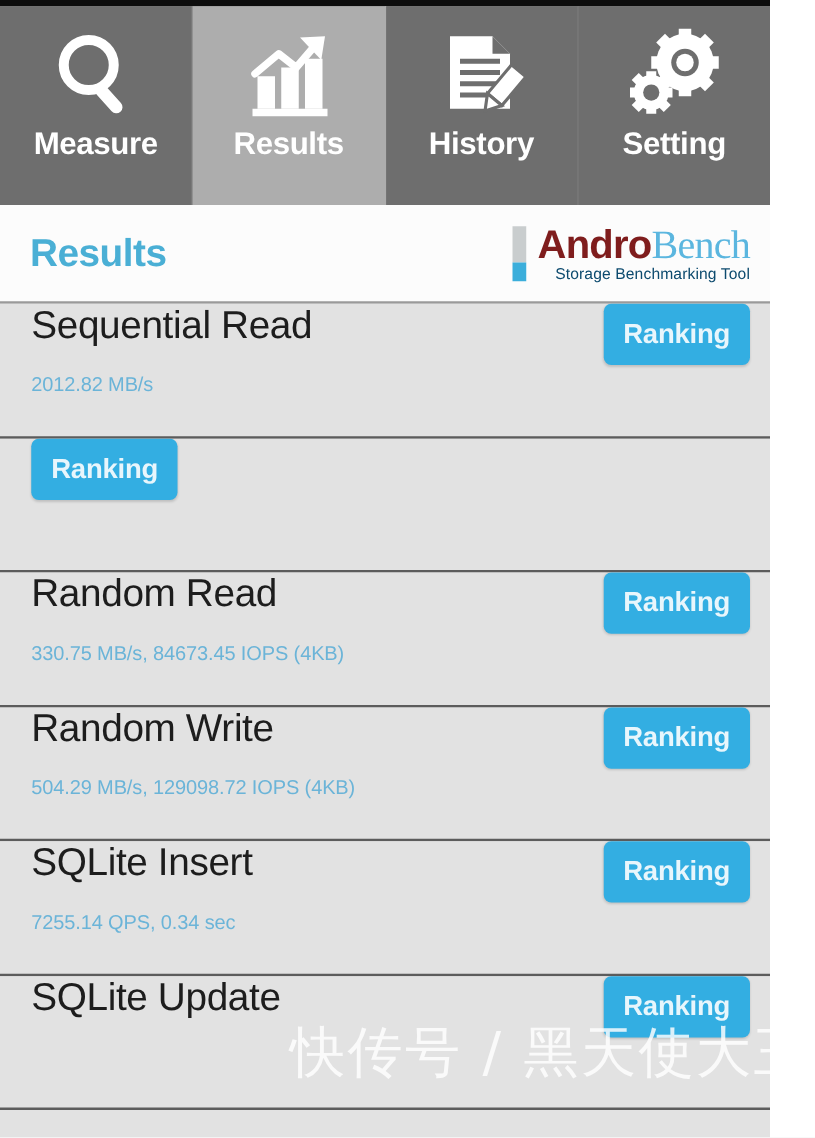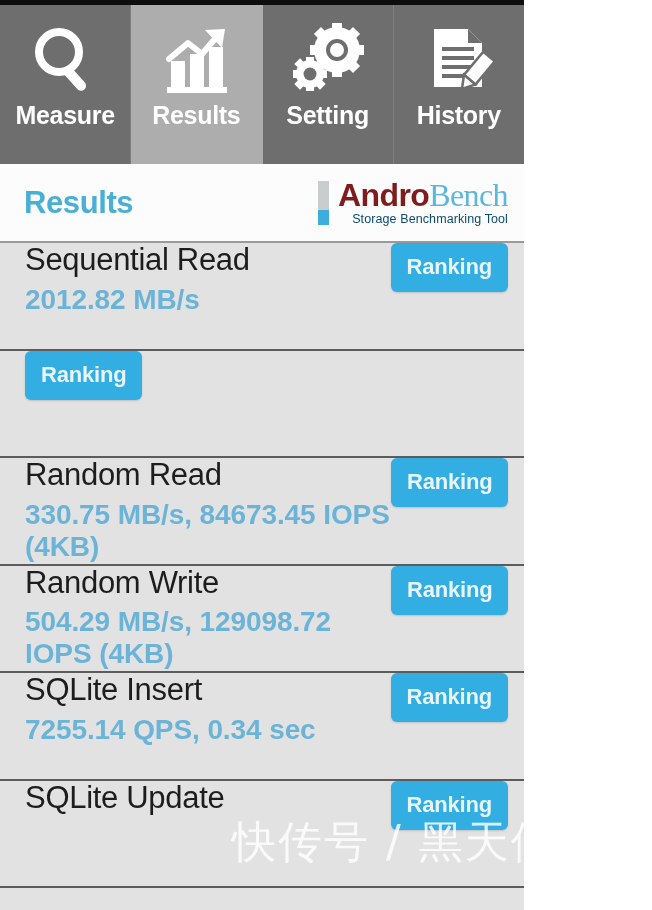--- a/index.html
+++ b/index.html
@@ -2,21 +2,21 @@
 <html><head>
 <meta charset="utf-8">
 <style>
   * { box-sizing: border-box; margin: 0; padding: 0; }
   html, body {
     width: 652px; height: 910px;
     background: #ffffff;
     font-family: "Liberation Sans", sans-serif;
     overflow: hidden;
   }
-  .screen { position: relative; width: 524px; height: 910px; background:#E2E2E2; }
+  .screen { position: relative; width: 616px; height: 910px; background:#E2E2E2; }
 
   
   .top-strip { height: 5px; background:#0d0d0d; }
 
   
   .tabbar { display:flex; height:159px; background:#6E6E6E; }
   .tab {
     flex:1 1 0; position:relative;
     display:flex; flex-direction:column;
     align-items:center; justify-content:flex-start;
@@ -65,22 +65,22 @@
     padding:0 16px 0 25px;
     border-bottom:2px solid #5c5c5c;
     background:#E2E2E2;
   }
   .row-texts { display:flex; flex-direction:column; justify-content:center; }
   .row-title {
     font-size:31px; color:#1d1d1d; font-weight:400;
     letter-spacing:-0.3px; line-height:1.12;
   }
   .row-sub {
-    font-size:28px; color:#6BB4D8; font-weight:700;
-    letter-spacing:-0.1px; margin-top:6px;
+    font-size:16px; color:#6BB4D8; font-weight:400;
+    letter-spacing:-0.1px; margin-top:22px;
   }
   .ranking-btn {
     background:#33AEE2; color:#E8F6FC;
     font-size:22px; font-weight:700; letter-spacing:-0.2px;
     border:none; border-radius:6px;
     padding:11px 16px 12px 16px;
     min-width:117px; text-align:center;
     box-shadow:0 1px 2px rgba(0,0,0,0.15);
     cursor:pointer;
   }
@@ -117,20 +117,40 @@
         <svg width="78" height="78" viewBox="0 0 78 78">
           <rect x="14" y="40" width="14" height="26" fill="#fff"></rect>
           <rect x="33" y="33" width="14" height="33" fill="#fff"></rect>
           <rect x="52" y="26" width="14" height="40" fill="#fff"></rect>
           <rect x="10" y="66" width="60" height="6" fill="#fff"></rect>
           <path d="M12 38 L31 22 L45 33 L63 12" fill="none" stroke="#fff" stroke-width="6" stroke-linejoin="round" stroke-linecap="round"></path>
           <path d="M48 9 L68 8 L65 27 Z" fill="#fff"></path>
         </svg>
       </span>
       <span class="tab-label">Results</span>
+    </div>
+
+    <div class="tab">
+      <span class="tab-icon">
+        <svg width="78" height="78" viewBox="0 0 78 78">
+          <path d="M14 8 h34 l14 14 v44 h-48 z" fill="#fff"></path>
+          <path d="M48 8 v14 h14 z" fill="#6E6E6E"></path>
+          <g fill="#6E6E6E">
+            <rect x="22" y="26" width="32" height="4"></rect>
+            <rect x="22" y="35" width="32" height="4"></rect>
+            <rect x="22" y="44" width="32" height="4"></rect>
+            <rect x="22" y="53" width="32" height="4"></rect>
+          </g>
+          <g transform="rotate(40 55 50)">
+            <rect x="49" y="30" width="15" height="30" fill="#fff" stroke="#6E6E6E" stroke-width="2.5"></rect>
+            <path d="M49 60 h15 l-7.5 12 z" fill="#fff" stroke="#6E6E6E" stroke-width="2.5"></path>
+          </g>
+        </svg>
+      </span>
+      <span class="tab-label">History</span>
     </div>
 
     <div class="tab">
       <span class="tab-icon">
         <svg width="78" height="78" viewBox="0 0 78 78">
           <g fill="#fff">
             <circle cx="48" cy="29" r="23"></circle>
             <g>
               <rect x="43" y="2" width="10" height="10"></rect>
                 <rect x="43" y="46" width="10" height="10"></rect>
@@ -154,40 +174,20 @@
             <rect x="27" y="59" width="8" height="8" transform="rotate(45 31 63)"></rect>
             <rect x="27" y="39" width="8" height="8" transform="rotate(-45 31 43)"></rect>
             <rect x="7" y="59" width="8" height="8" transform="rotate(-45 11 63)"></rect>
           </g>
           <circle cx="21" cy="53" r="6.5" fill="#6E6E6E"></circle>
         </svg>
       </span>
       <span class="tab-label">Setting</span>
     </div>
 
-    <div class="tab">
-      <span class="tab-icon">
-        <svg width="78" height="78" viewBox="0 0 78 78">
-          <path d="M14 8 h34 l14 14 v44 h-48 z" fill="#fff"></path>
-          <path d="M48 8 v14 h14 z" fill="#6E6E6E"></path>
-          <g fill="#6E6E6E">
-            <rect x="22" y="26" width="32" height="4"></rect>
-            <rect x="22" y="35" width="32" height="4"></rect>
-            <rect x="22" y="44" width="32" height="4"></rect>
-            <rect x="22" y="53" width="32" height="4"></rect>
-          </g>
-          <g transform="rotate(40 55 50)">
-            <rect x="49" y="30" width="15" height="30" fill="#fff" stroke="#6E6E6E" stroke-width="2.5"></rect>
-            <path d="M49 60 h15 l-7.5 12 z" fill="#fff" stroke="#6E6E6E" stroke-width="2.5"></path>
-          </g>
-        </svg>
-      </span>
-      <span class="tab-label">History</span>
-    </div>
-
   </div>
 
   <div class="header">
     <div class="page-title">Results</div>
     <div class="logo">
       <span class="logo-bar">
         <span class="g"></span>
           <span class="b"></span>
       </span>
       <span class="logo-text">

